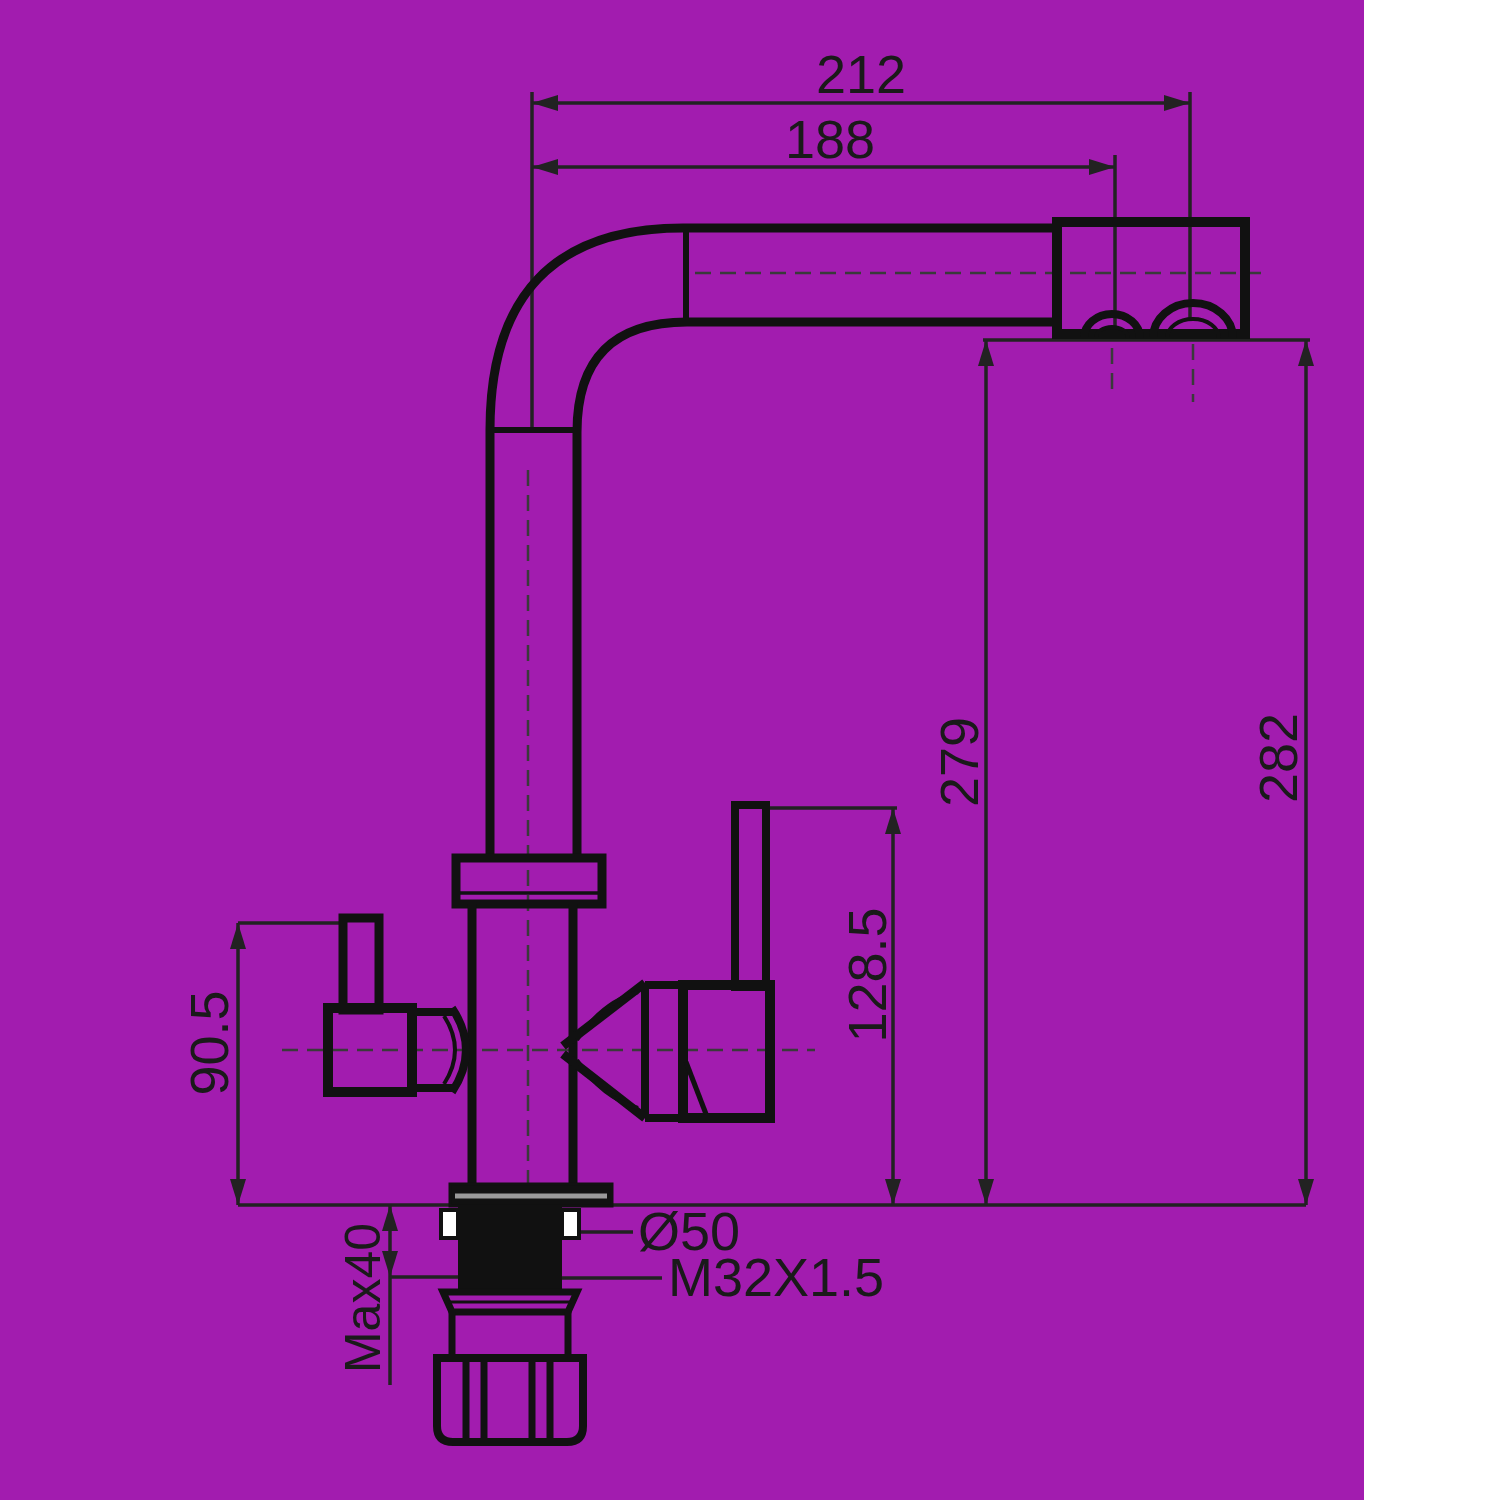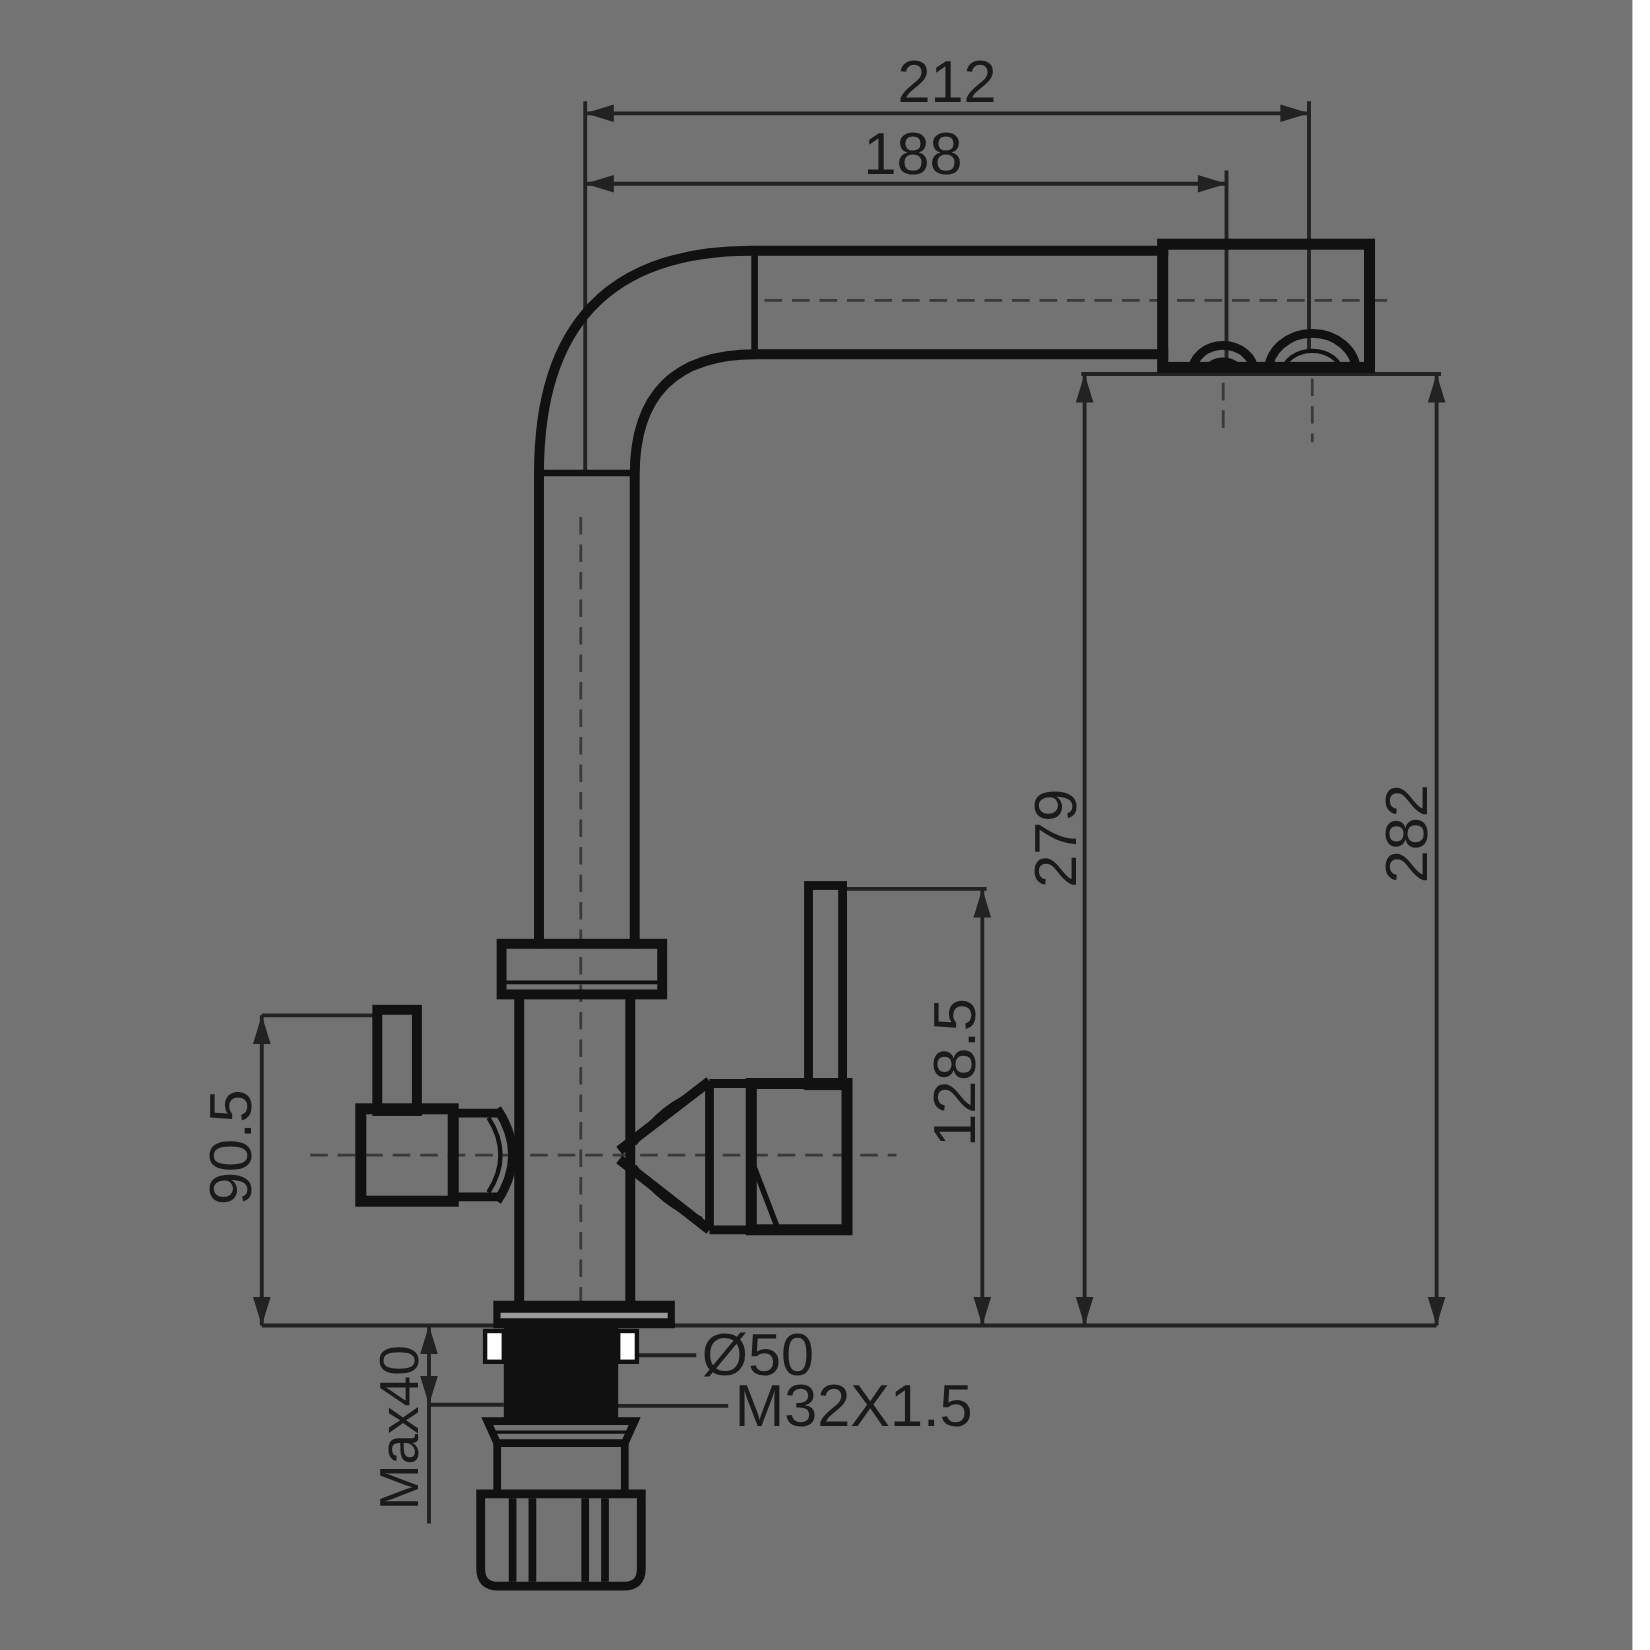--- a/index.html
+++ b/index.html
@@ -1,16 +1,16 @@
 <!DOCTYPE html>
 <html><head>
 <meta charset="utf-8">
 <style>
   html,body{margin:0;padding:0;background:#ffffff;}
-  .stage{width:1484px;height:1500px;background:#737373;position:relative;font-family:"Liberation Sans",sans-serif;}
+  .stage{width:1364px;height:1500px;background:#a21caf;position:relative;font-family:"Liberation Sans",sans-serif;}
   svg{display:block;}
   text{font-family:"Liberation Sans","DejaVu Sans",sans-serif;fill:#1a1a1a;}
   .dimtxt{font-size:54px;}
   .dimtxt-sm{font-size:50px;}
   .outline{stroke:#111;fill:none;}
   .dim{stroke:#222;stroke-width:3.5;fill:none;}
   .cl{stroke:#3a3a3a;stroke-width:2.5;fill:none;stroke-dasharray:16 9;}
   .arrow{fill:#222;stroke:none;}
 </style>
 </head>

